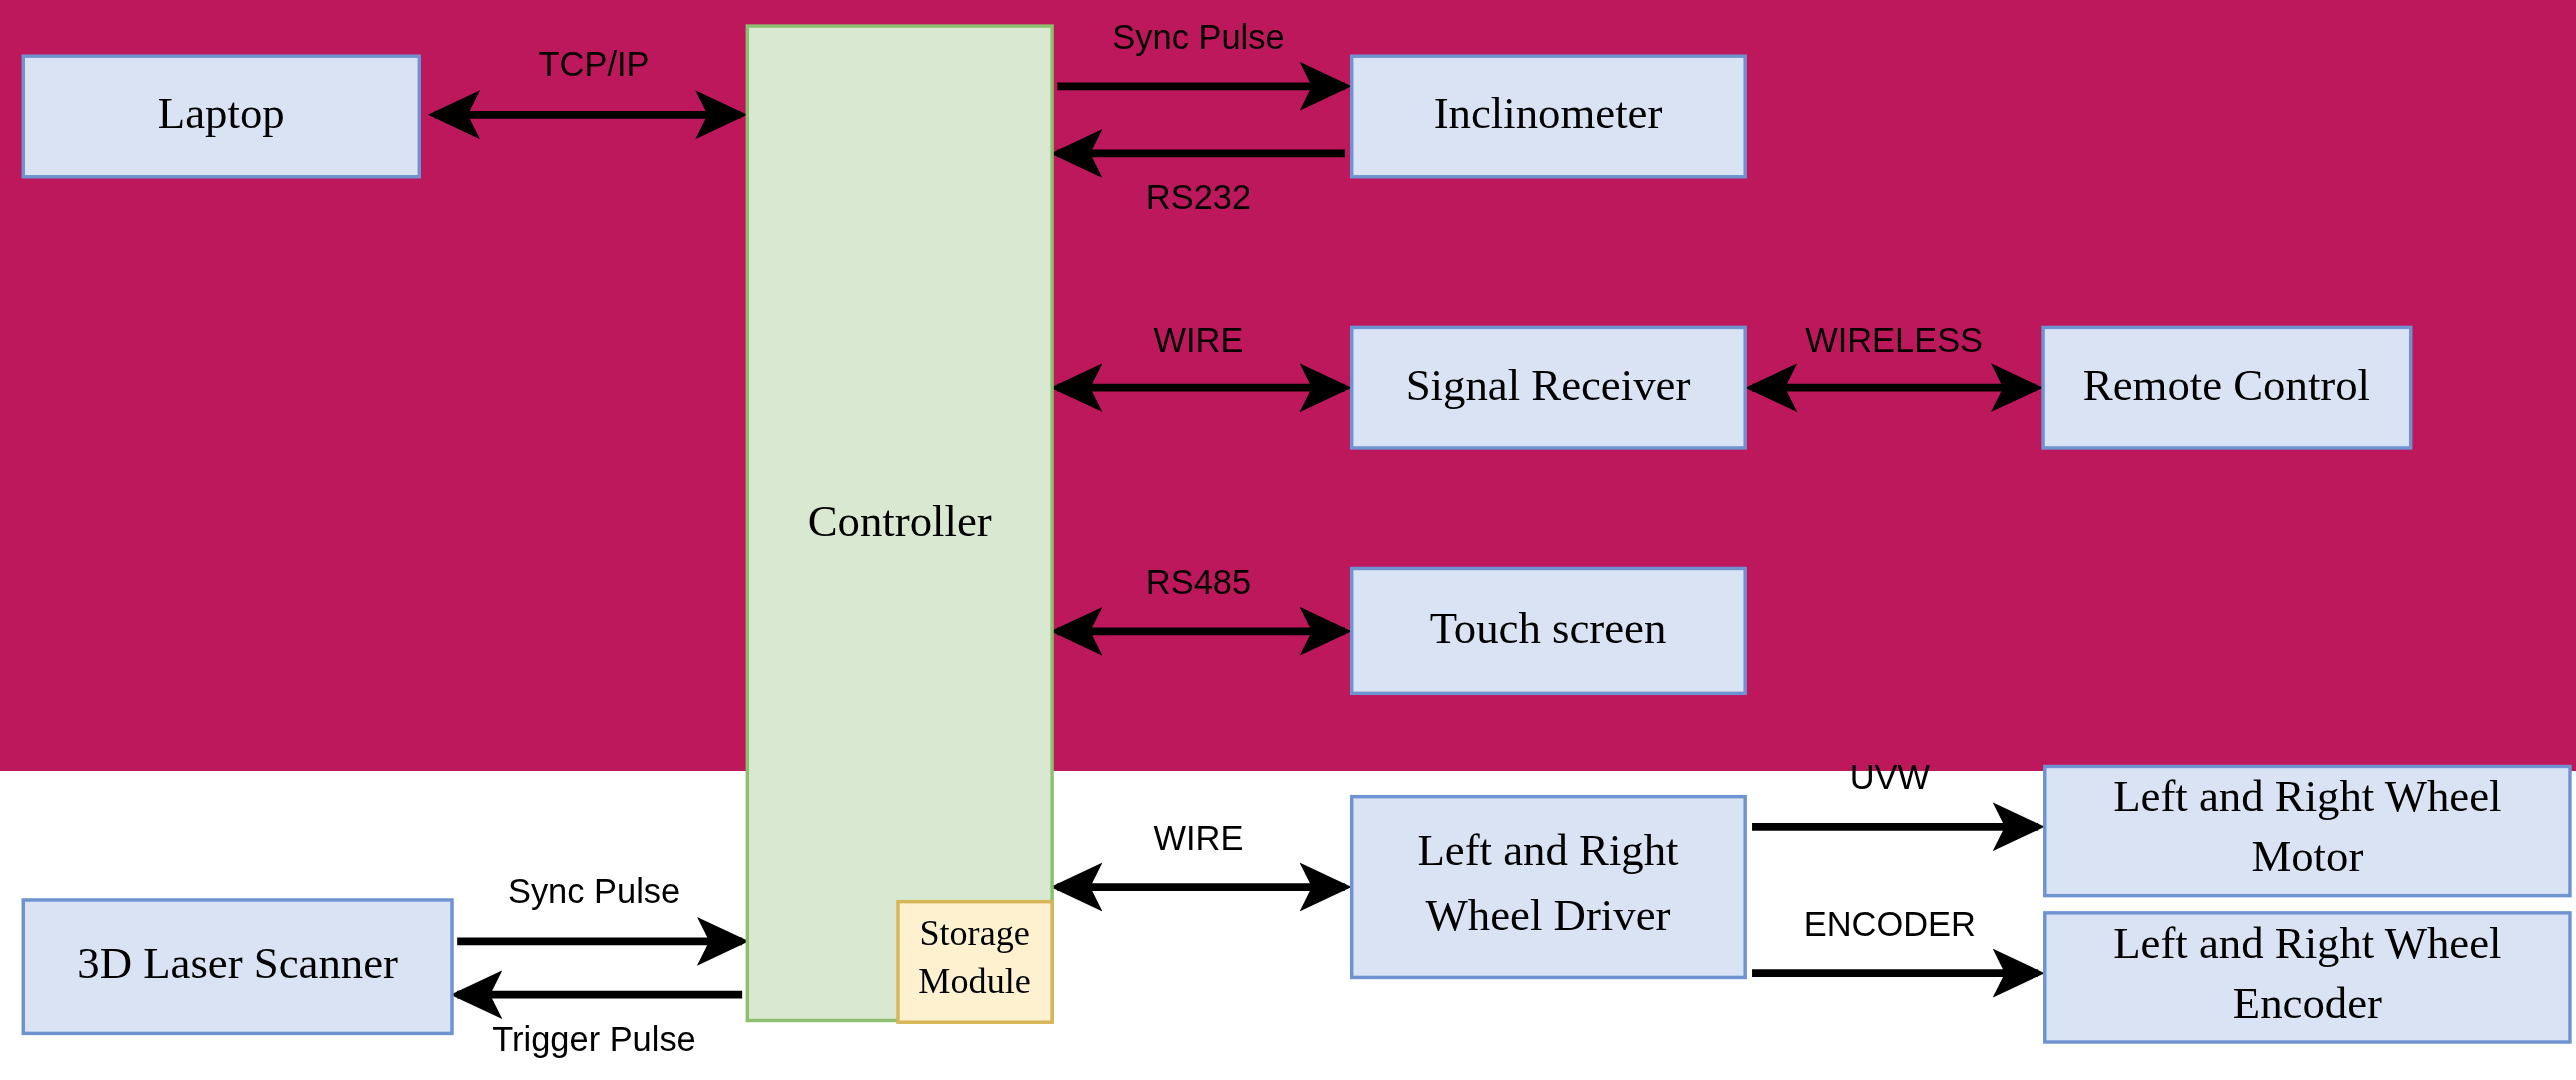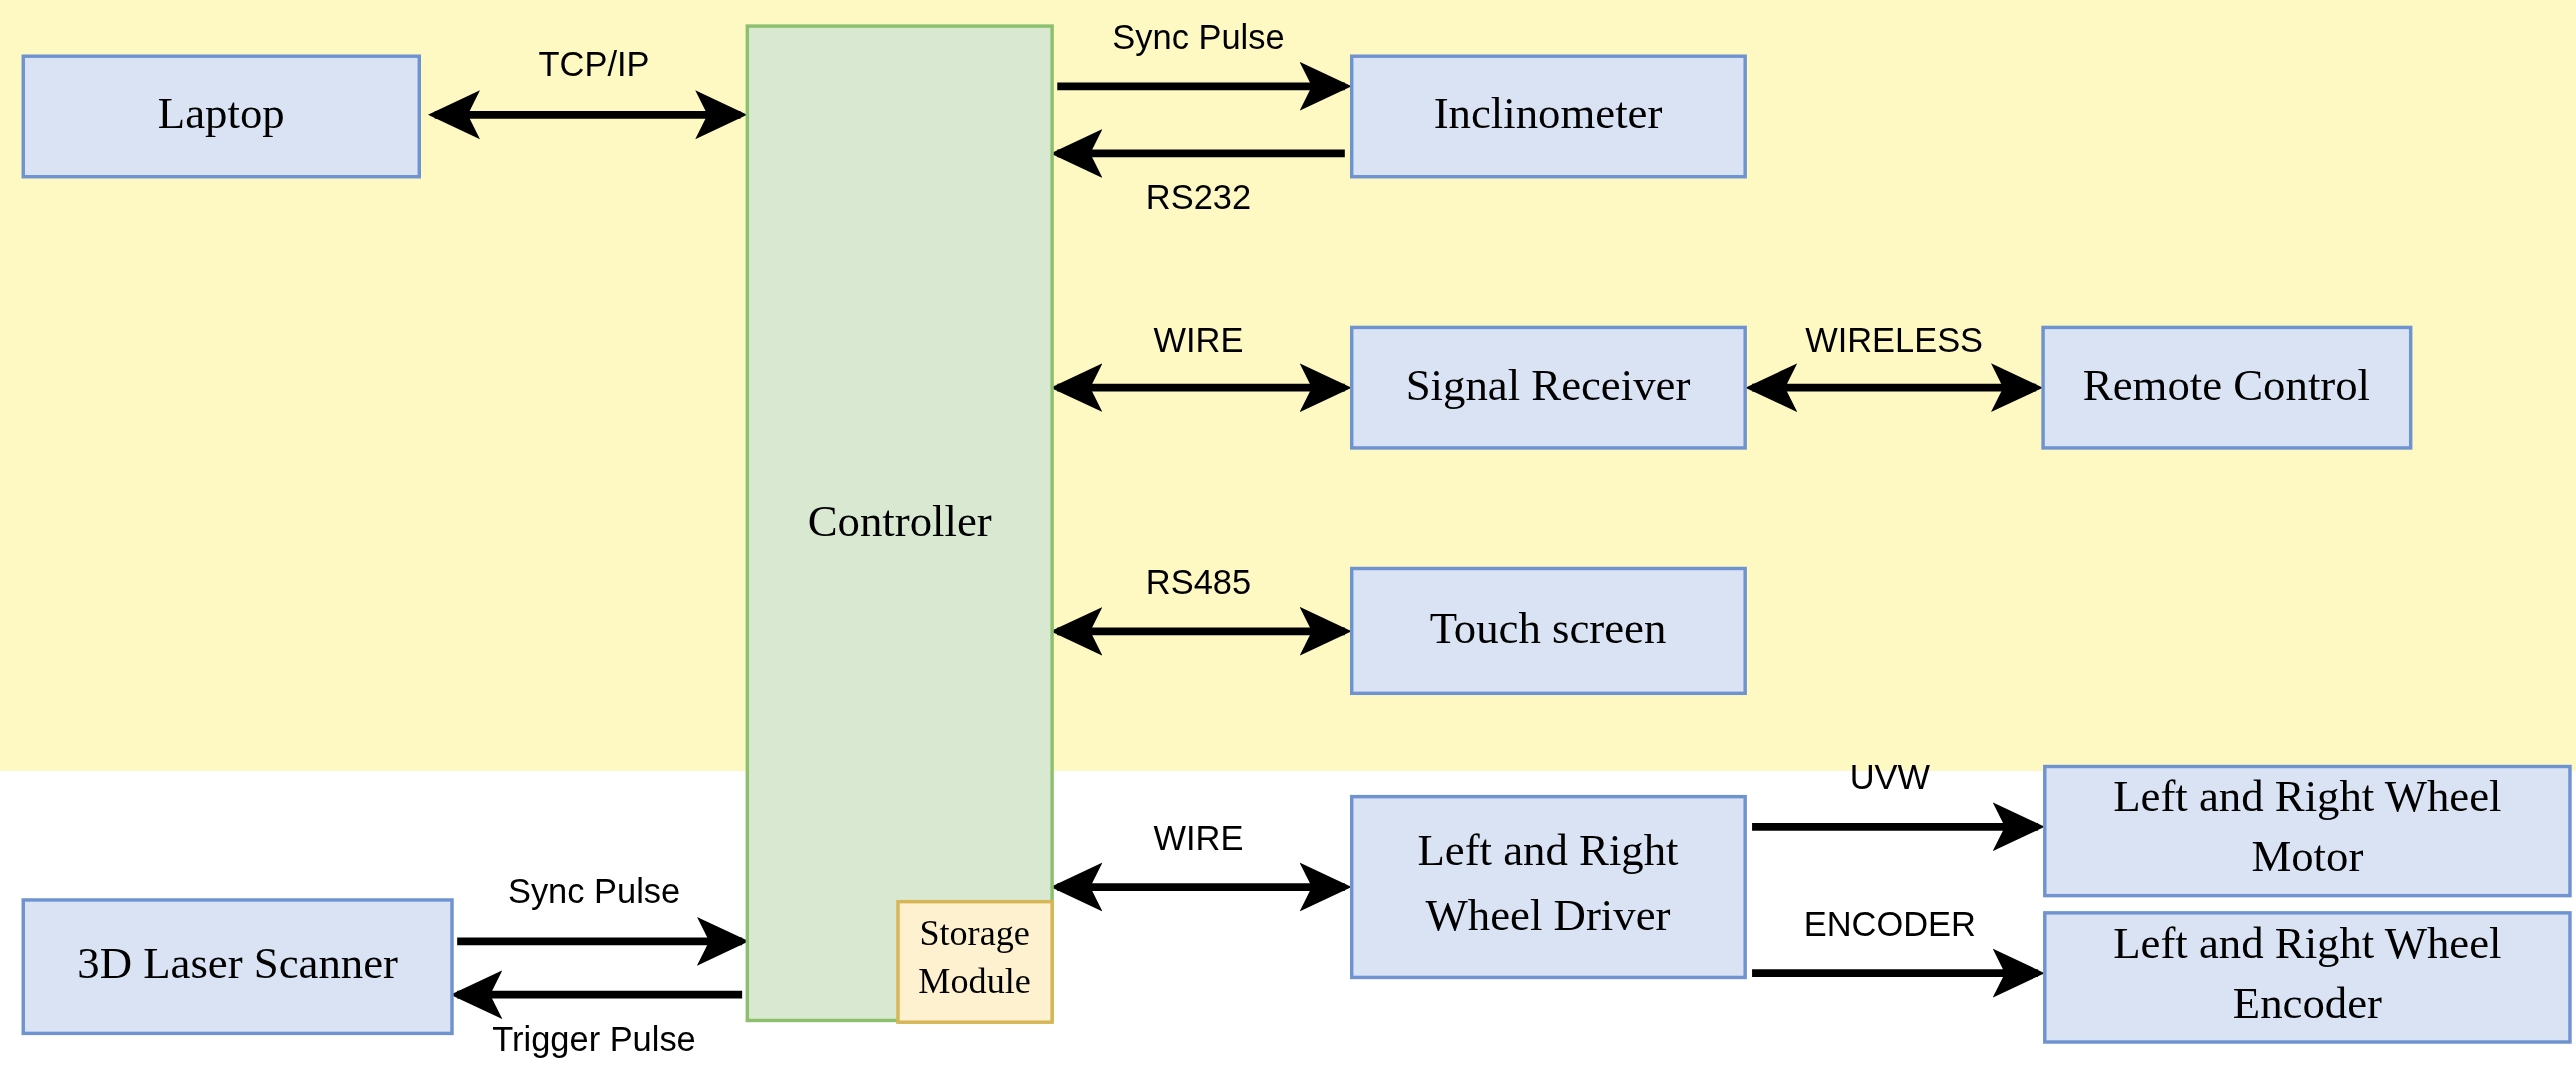--- a/index.html
+++ b/index.html
@@ -11,21 +11,21 @@
   body {
     width: 2576px;
     height: 1081px;
     overflow: hidden;
     font-family: "Liberation Serif", serif;
   }
   #diagram-root {
     position: relative;
     width: 2576px;
     height: 771px;
-    background: #fef9c3;
+    background: #be185d;
     text-align: center;
   }
   svg#diagram-svg {
     display: block;
     width: 2576px;
     height: 1081px;
   }
   
   .node-rect {
     stroke-width: 4;

